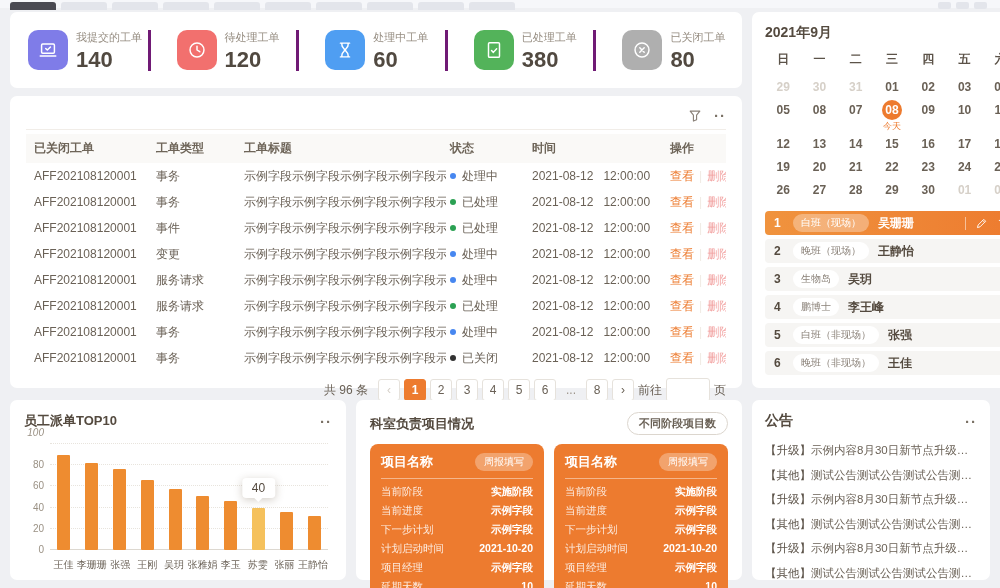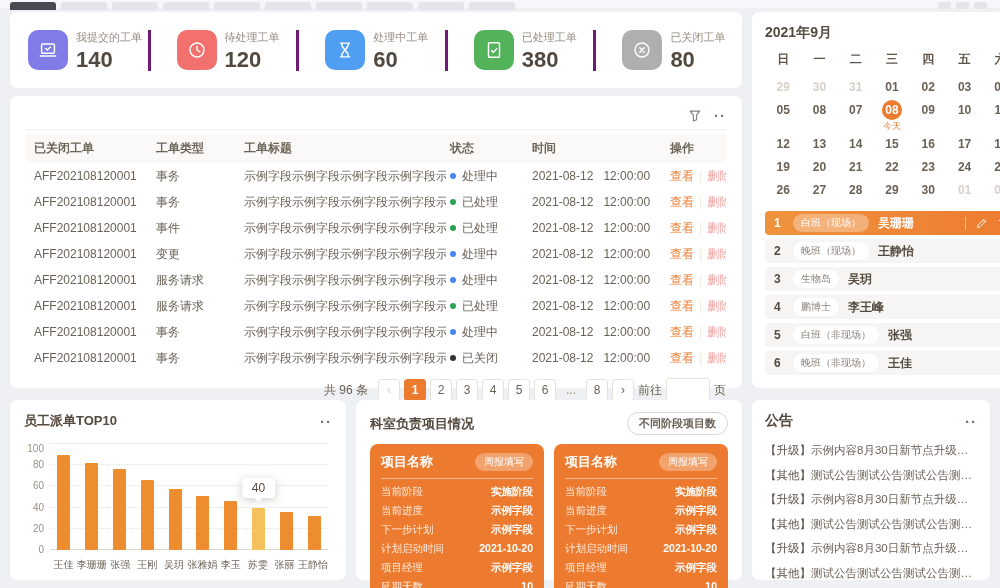--- a/index.html
+++ b/index.html
@@ -479,21 +479,21 @@
       <div class="y-label" style="bottom: 17px;">0</div>
       <div class="grid-line" style="bottom: 43.2px;"></div>
       <div class="y-label" style="bottom: 38.2px;">20</div>
       <div class="grid-line" style="bottom: 64.4px;"></div>
       <div class="y-label" style="bottom: 59.4px;">40</div>
       <div class="grid-line" style="bottom: 85.6px;"></div>
       <div class="y-label" style="bottom: 80.6px;">60</div>
       <div class="grid-line" style="bottom: 106.8px;"></div>
       <div class="y-label" style="bottom: 101.8px;">80</div>
       <div class="grid-line" style="bottom: 128px;"></div>
-      <div class="y-label" style="bottom: 118px;">100</div>
+      <div class="y-label" style="bottom: 134px; font-style: italic;">100</div>
       <div class="bar-slots" style="bottom: 22px; top: 6px;">
         <div class="bar-slot">
           <div class="bar" style="height: 95.4px; background: rgb(238, 140, 48);"></div>
         </div>
         <div class="bar-slot">
           <div class="bar" style="height: 86.92px; background: rgb(238, 140, 48);"></div>
         </div>
         <div class="bar-slot">
           <div class="bar" style="height: 80.56px; background: rgb(238, 140, 48);"></div>
         </div>

